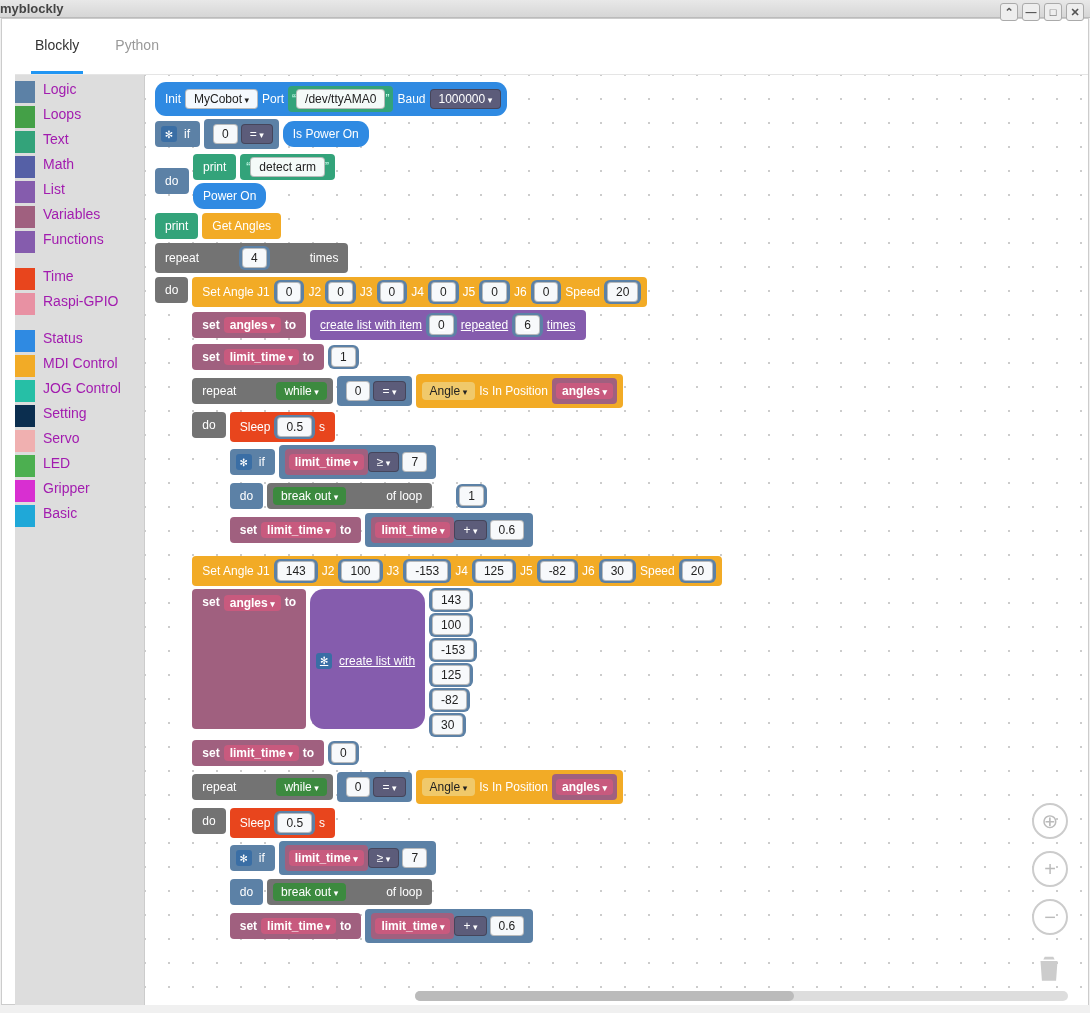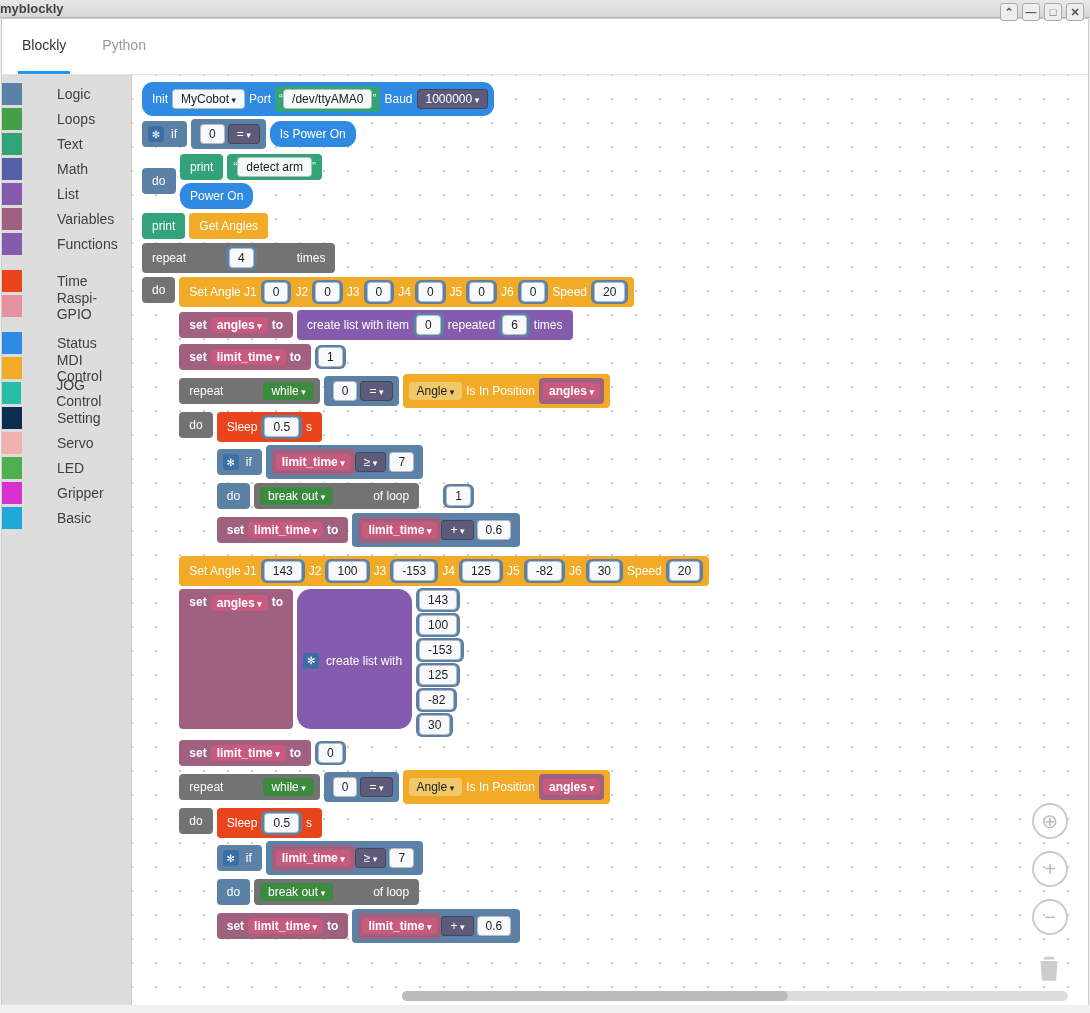--- a/index.html
+++ b/index.html
@@ -1,49 +1,49 @@
 <!DOCTYPE html>
 <html><head>
 <meta charset="utf-8">
 <style>
 * { box-sizing: border-box; margin: 0; padding: 0; font-family: Arial, sans-serif; }
 body { background: #f0f0f0; width:1090px; height:1013px; overflow:hidden; }
 .titlebar { height:18px; background:linear-gradient(#e8e8e8,#d6d6d6); border-bottom:1px solid #bbb; display:flex; align-items:center; justify-content:flex-start; position:relative; font-size:13px; font-weight:bold; color:#444;}
 .titlebar .win-btns { position:absolute; right:6px; top:3px; display:flex; gap:4px;}
 .titlebar .win-btns span { width:18px; height:18px; border:1px solid #aaa; border-radius:3px; font-size:11px; text-align:center; line-height:16px; color:#555; background:#eee;}
-.app { background:#fff; height:987px; border:1px solid #ccc; margin:0 1px;}
+.app { background:#fff; height:987px; border:1px solid #ccc; margin:0 1px;padding-left:13px;}
 .topbar { height:56px; border-bottom:1px solid #e5e5e5; display:flex; align-items:center; padding:0 16px; position:relative;}
 .tabs { display:flex; gap:28px; font-size:14px; }
 .tab { color:#999; padding:18px 4px; cursor:pointer;}
 .tab.active { color:#333; border-bottom:3px solid #2196f3;}
 .topbtns { position:absolute; right:16px; display:flex; gap:10px;}
 .btn { height:40px; border-radius:20px; display:flex; align-items:center; justify-content:center; color:#fff; font-size:14px; font-weight:bold; cursor:pointer; padding:0 20px;}
 .btn.run { background:#4caf50; }
 .btn.run::before { content:"▶"; margin-right:7px; font-size:11px;}
 .btn.grid { background:#2196f3; width:44px; padding:0;}
 .btn.grid span{ font-size:16px;}
 .btn.exit { background:#f77062; width:44px; padding:0;}
 .btn.exit span{ font-size:18px;}
 .main { display:flex; height:930px;}
 .toolbox { width:130px; background:#ddd; border-right:1px solid #ccc; padding-top:6px; font-size:14px;}
-.tool-item { display:flex; align-items:center; height:25px; cursor:pointer; color:#404040;gap:27px;}
+.tool-item { display:flex; align-items:flex-start; height:25px; cursor:pointer; color:#a21caf;}
 .tool-color { width:20px; height:22px; margin-right:8px;}
 .tool-gap { height:12px;}
 .canvas { flex:1; position:relative; background:#fff; overflow:hidden;}
 .dots { position:absolute; inset:0; background-image:radial-gradient(#ccc 1px, transparent 1px); background-size:24px 24px; background-position:12px 12px;}
 .ws { position:absolute; left:10px; top:6px; font-size:12px; color:#fff;}
 .blk { display:inline-flex; align-items:center; border-radius:4px; padding:3px 6px; margin:1px 0; white-space:nowrap; min-height:26px;}
 .row { display:flex; align-items:center; gap:4px; margin:1px 0;}
 .fld { background:rgba(255,255,255,0.95); color:#222; border-radius:4px; padding:2px 8px; font-size:12px; border:1px solid rgba(0,0,0,0.25); display:inline-block; min-width:20px; text-align:center;}
 .fld.dark { background:#5c5c7a; color:#fff;}
 .dd::after{content:" ▾"; font-size:9px;}
 .c-blue{background:#2f8ae2;border-radius:11px;} .c-blue2{background:#5c81a6;}
 .c-green{background:#737373;gap:36px;} .c-green2{background:#33a37a;}
 .c-orange{background:#f2ab26; color:#fff;}
-.c-purple{background:#855cad;} .c-mauve{background:#a0607f;font-weight:bold;}
+.c-purple{background:#855cad;text-decoration:underline;} .c-mauve{background:#a0607f;font-weight:bold;}
 .c-red{background:#e8451d;}
 .lbl{color:#fff; font-size:12px; padding:0 4px;}
 .stack{display:flex; flex-direction:column; align-items:flex-start;}
 .gear{width:16px;height:16px;background:#3a6ea5;border-radius:3px;display:inline-flex;align-items:center;justify-content:center;font-size:10px;color:#fff;margin-right:3px;}
 .gear::before{content:"✻";}
 .shadow-num{background:#5c81a6; border-radius:6px; padding:2px 3px; display:inline-flex;}
 .shadow-num .fld{min-width:24px;}
 .var{background:#c85a7e;border-radius:4px;padding:1px 6px;color:#fff;font-size:12px;}
 .zoomctl{position:absolute; right:20px; bottom:70px; display:flex; flex-direction:column; gap:12px; align-items:center;}
 .zoomctl div{width:36px;height:36px;border:2px solid #ccc;border-radius:50%;display:flex;align-items:center;justify-content:center;color:#bbb;font-size:20px;}

